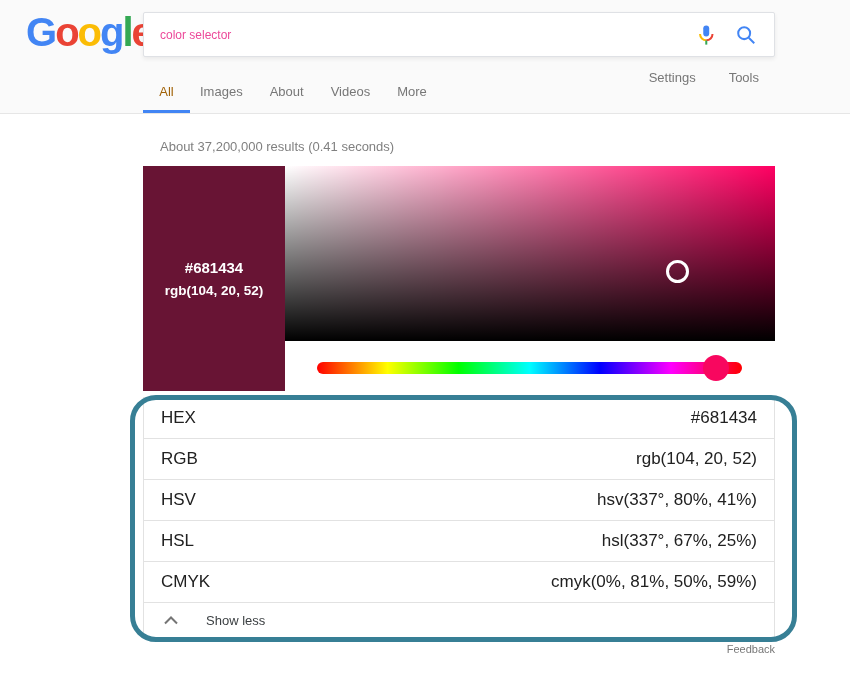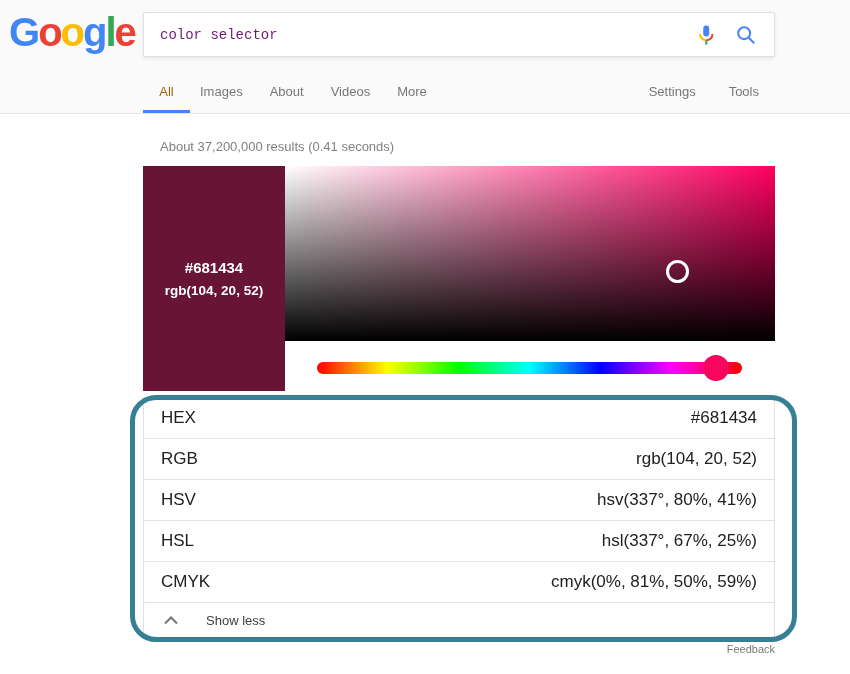--- a/index.html
+++ b/index.html
@@ -2,43 +2,43 @@
 <html><head>
 <meta charset="utf-8">
 <style>
   * { margin:0; padding:0; box-sizing:border-box; }
   body { font-family:"Liberation Sans", sans-serif; background:#fff; }
   #page { position:relative; width:850px; height:674px; background:#fff; overflow:hidden; }
 
   
   .header { position:absolute; left:0; top:0; width:850px; height:114px;
             background:#fafafa; border-bottom:1px solid #e6e6e6; }
-  .logo { position:absolute; left:9px; top:10px; font-size:40px; font-weight:bold;
+  .logo { position:absolute; left:26px; top:10px; font-size:40px; font-weight:bold;
           letter-spacing:-2px; cursor:pointer; }
   .searchbox { position:absolute; left:143px; top:12px; width:632px; height:45px;
                background:#fff; border:1px solid #dfe1e5; border-radius:2px;
                box-shadow:0 2px 4px rgba(0,0,0,0.07); }
   .searchbox input { position:absolute; left:16px; top:0; width:520px; height:100%;
                      border:none; outline:none; background:transparent;
-                     font-family:Liberation Mono, monospace;
-                     font-size:14px; color:#701a75; }
+                     font-family:Liberation Sans, sans-serif;
+                     font-size:12px; color:#ec4899; }
   .icon-btn { position:absolute; top:10px; width:24px; height:24px; cursor:pointer;
               display:flex; align-items:center; justify-content:center; }
   .mic-btn { left:550px; }
   .srch-btn { left:590px; }
 
   
   .tabs { position:absolute; left:143px; top:70px; height:43px;
           display:flex; align-items:center; font-size:13px; color:#777; }
   .tab { margin-right:27px; cursor:pointer; white-space:nowrap; }
   .tab.active { color:#a16207; width:47px; text-align:center; margin-right:10px; }
   .tab-underline { position:absolute; left:143px; top:110px; width:47px; height:3px;
                    background:#4285f4; }
   .right-menu { position:absolute; right:91px; top:70px; height:43px;
-                display:flex; gap:33px; align-items:center; font-size:13px; color:#777; }
+                display:flex; gap:33px; align-items:flex-start; font-size:13px; color:#777; }
   .right-menu span { cursor:pointer; }
 
   
   .stats { position:absolute; left:160px; top:139px; font-size:13px; color:#808080; }
 
   
   .swatch { position:absolute; left:143px; top:166px; width:142px; height:225px;
             display:flex; flex-direction:column; align-items:center; justify-content:center;
             color:#fff; text-align:center; }
   .swatch .hex { font-size:15px; font-weight:bold; margin-bottom:7px; }

